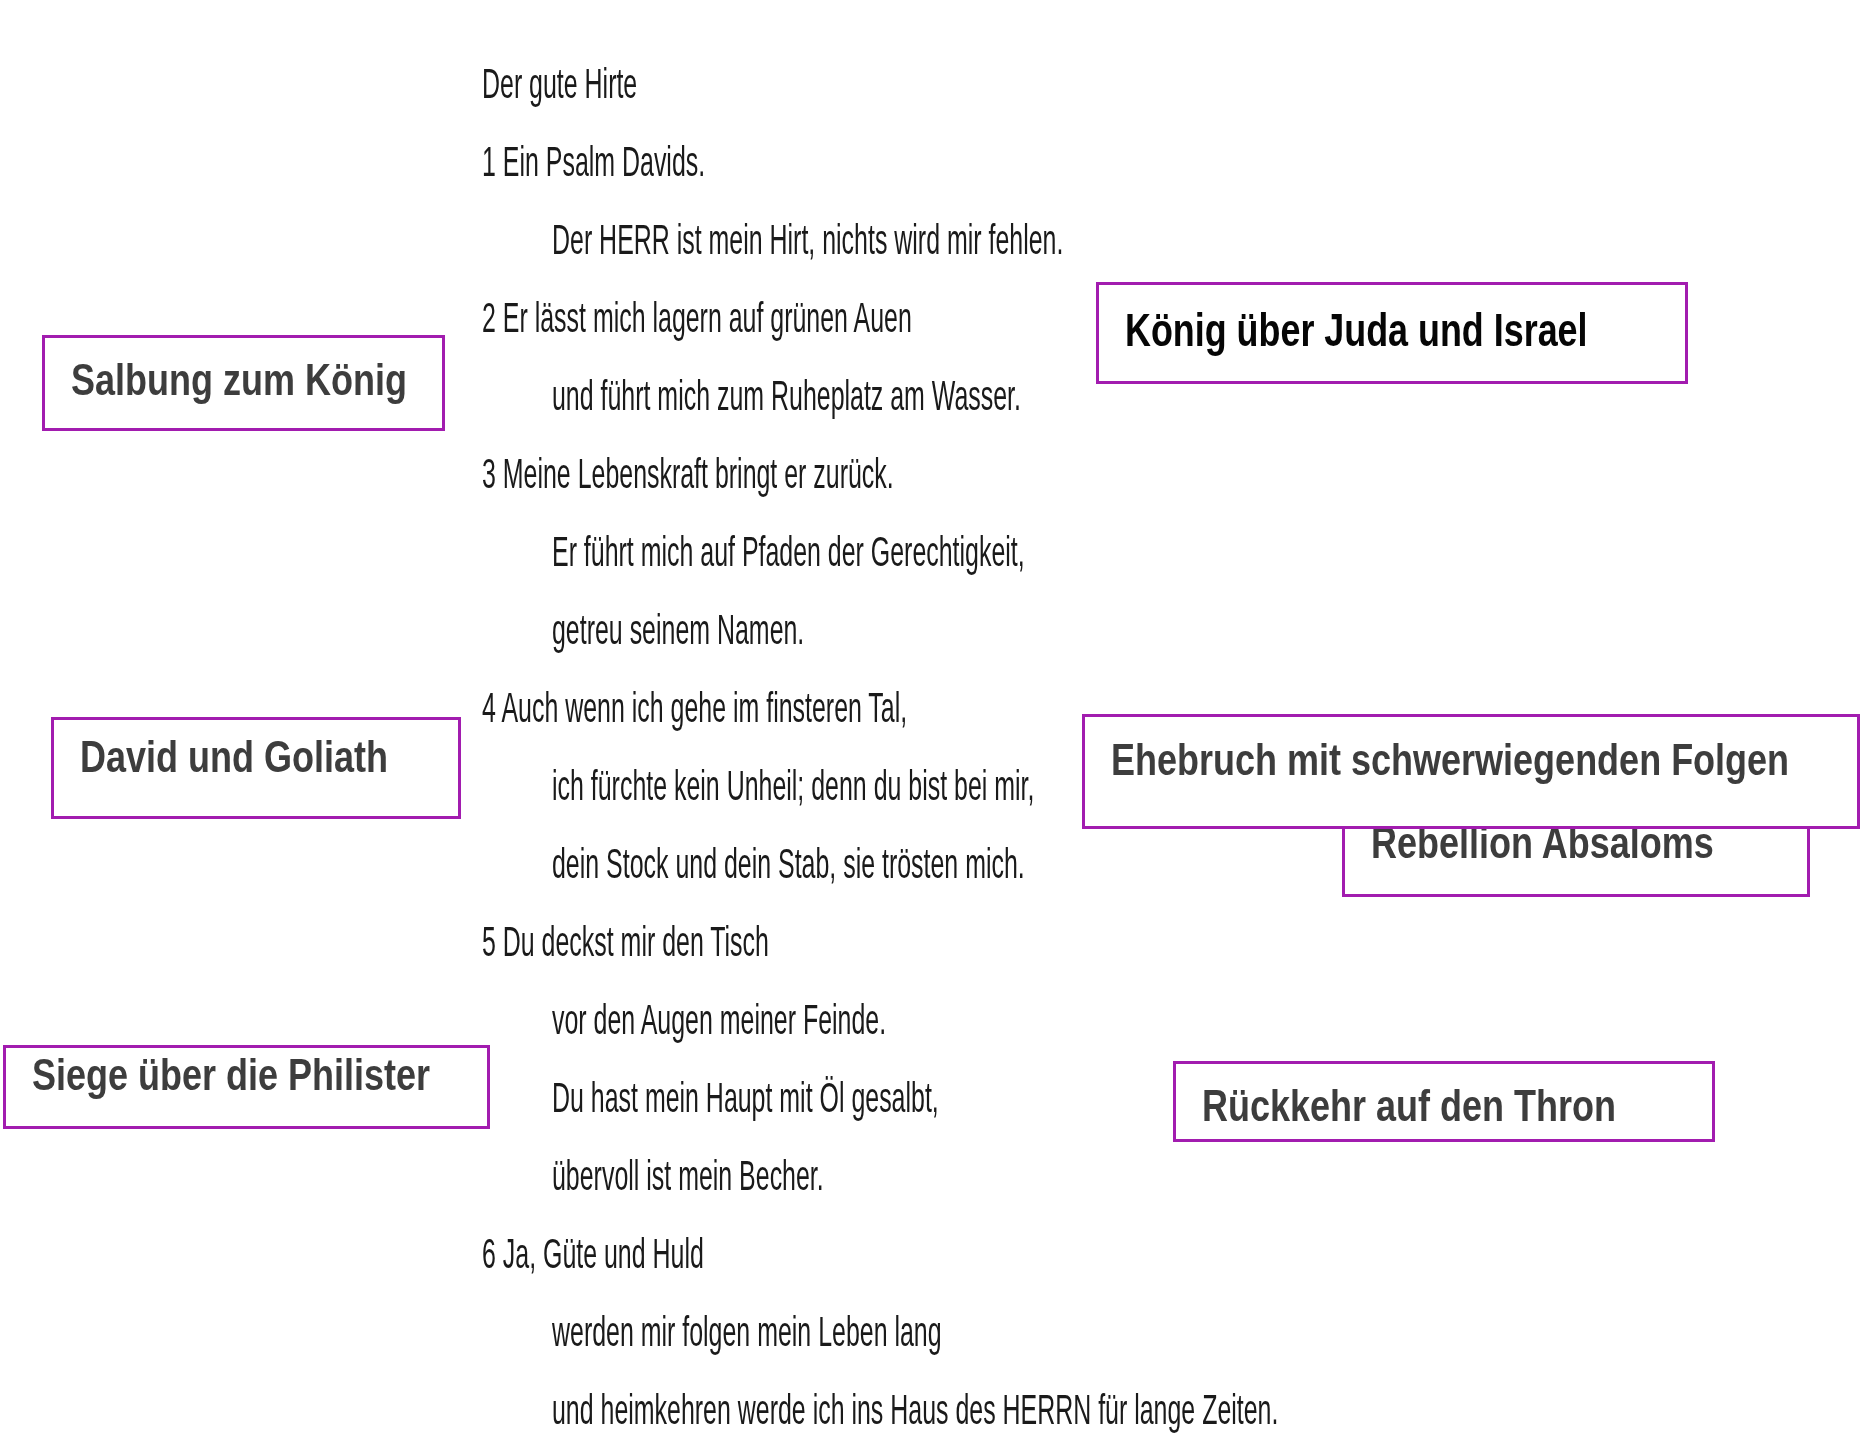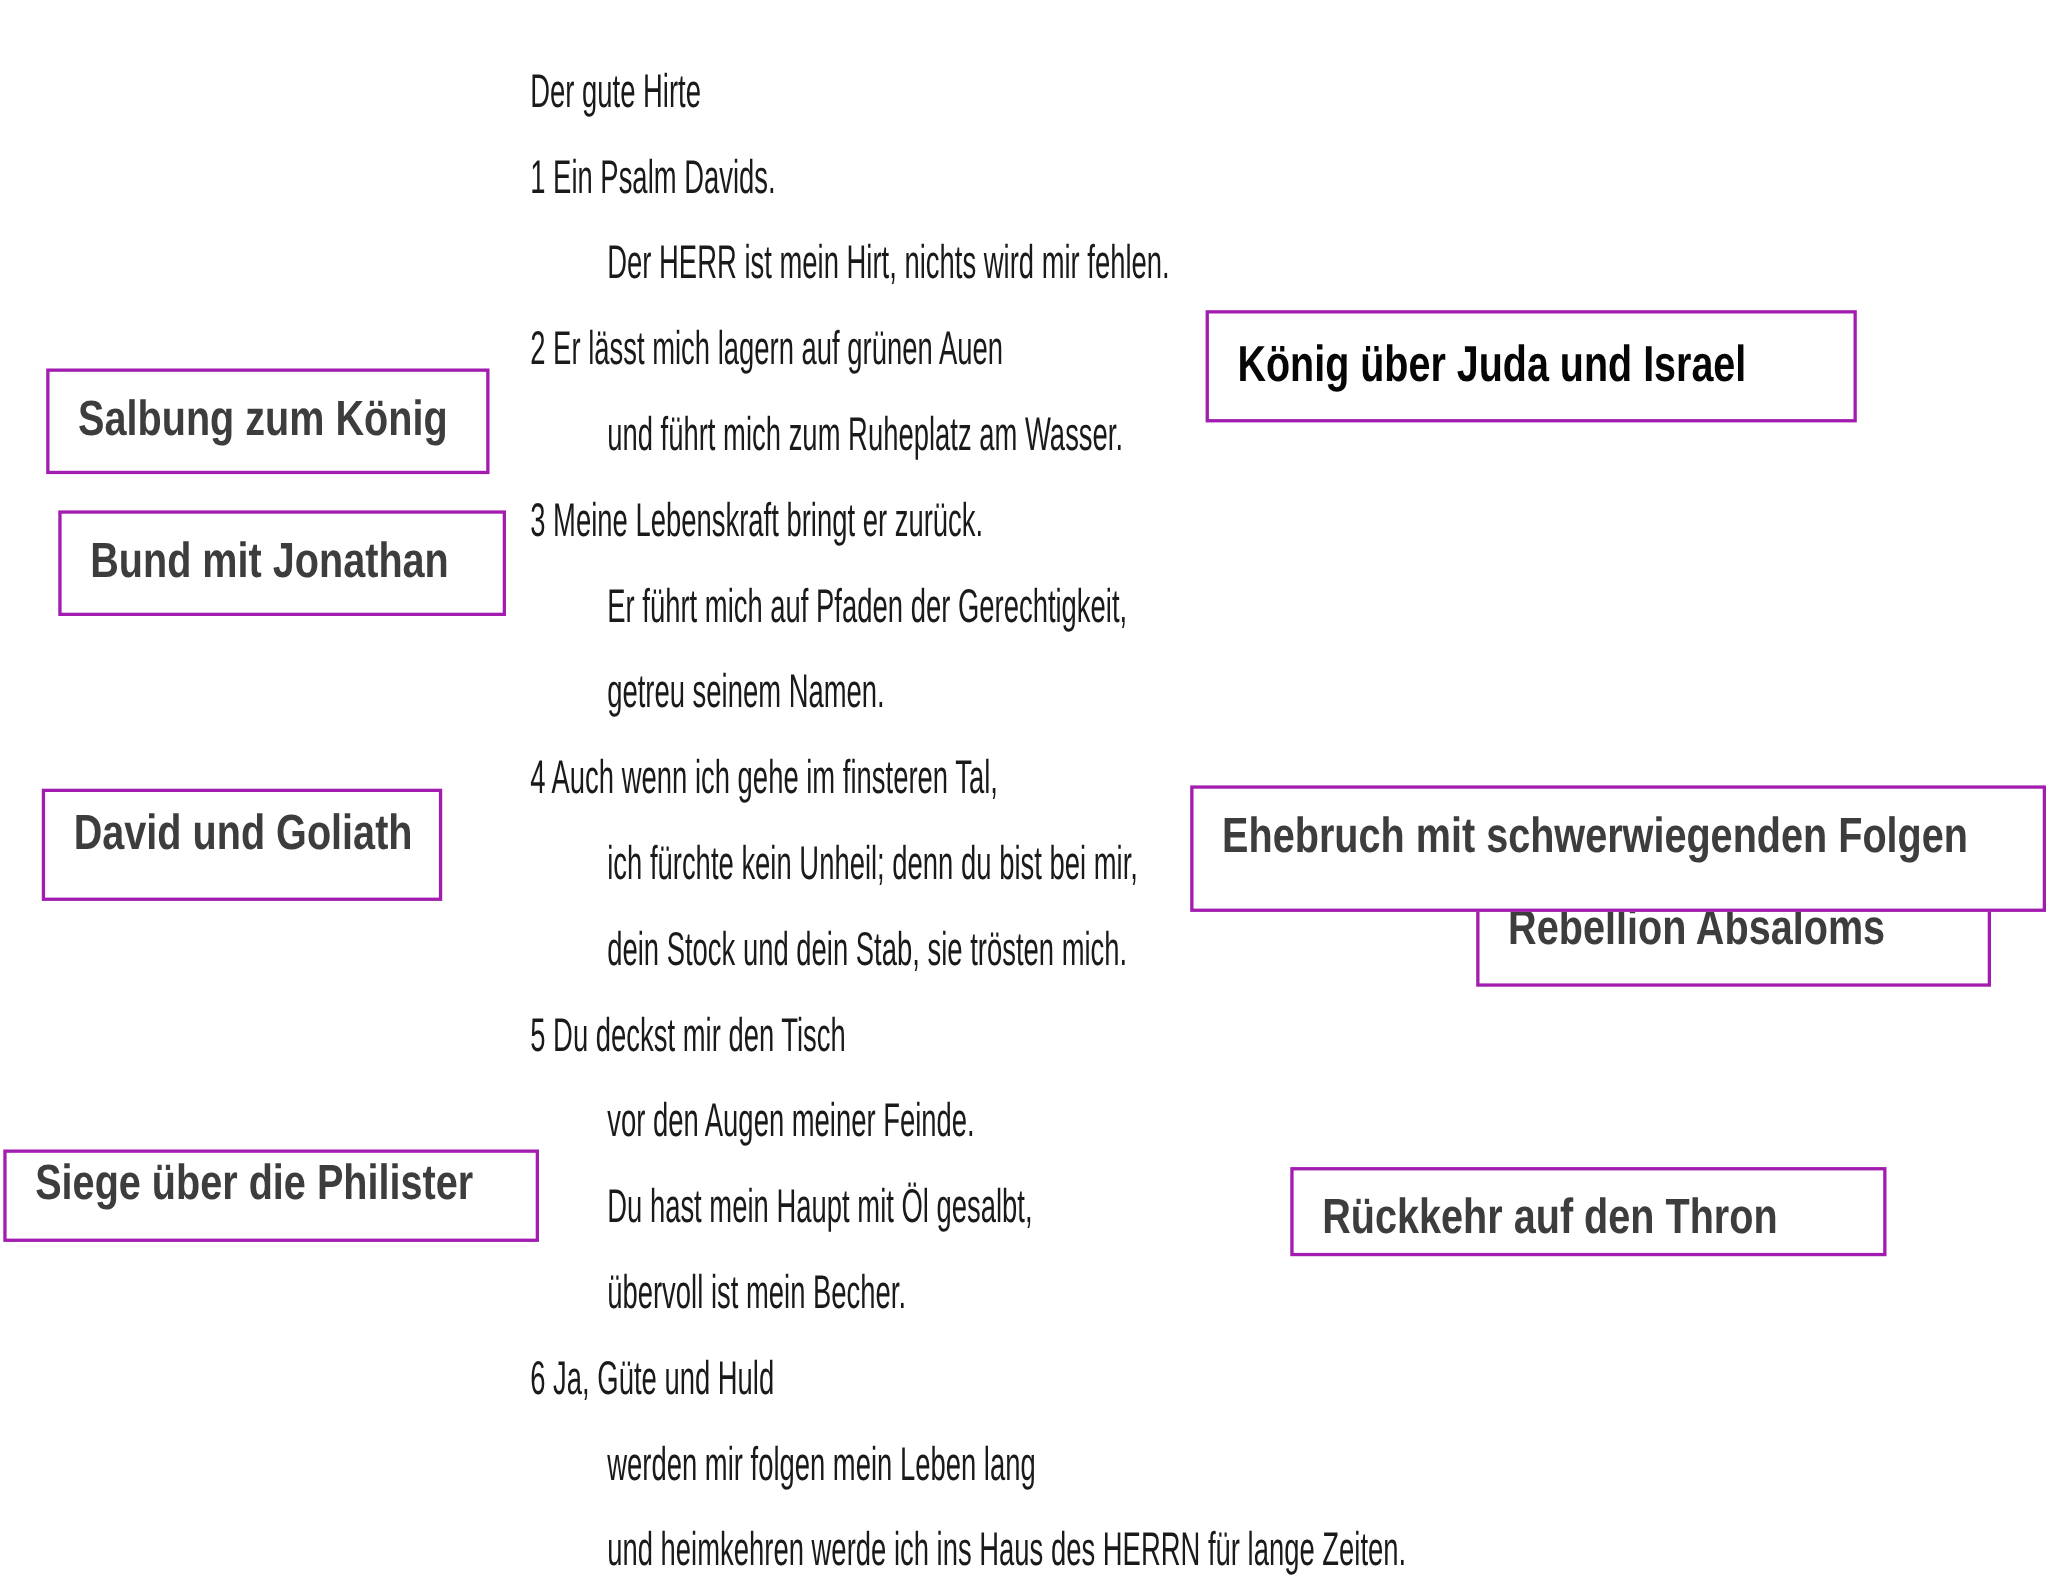--- a/index.html
+++ b/index.html
@@ -71,30 +71,27 @@
   <div class="pline" style="top:1048px; left:552px;">Du hast mein Haupt mit Öl gesalbt,</div>
   <div class="pline" style="top:1126px; left:552px;">übervoll ist mein Becher.</div>
   <div class="pline" style="top:1204px; left:482px;">6 Ja, Güte und Huld</div>
   <div class="pline" style="top:1282px; left:552px;">werden mir folgen mein Leben lang</div>
   <div class="pline" style="top:1360px; left:552px;">und heimkehren werde ich ins Haus des HERRN für lange Zeiten.</div>
 
   <div class="lbox" style="left:42px;   top:313px;  width:403px; height:96px;  padding-top:15px;">
     <span class="ltext">Salbung zum König</span>
   </div>
 
-  <div class="lbox" style="left:53px;   top:442px;  width:407px; height:96px;  padding-top:16px;">
-    <span class="ltext">Bund mit Jonathan</span>
-  </div>
 
   <div class="lbox black" style="left:1096px; top:260px;  width:592px; height:102px; padding-top:18px;">
     <span class="ltext">König über Juda und Israel</span>
   </div>
 
 
-  <div class="lbox" style="left:38px;   top:695px;  width:364px; height:102px; padding-top:10px;">
+  <div class="lbox" style="left:51px;   top:695px;  width:410px; height:102px; padding-top:10px;">
     <span class="ltext">David und Goliath</span>
   </div>
 
   <div class="lbox z3" style="left:1082px; top:692px;  width:778px; height:115px;  padding-top:16px;">
     <span class="ltext">Ehebruch mit schwerwiegenden Folgen</span>
   </div>
 
   <div class="lbox z2" style="left:1342px; top:785px;  width:468px; height:90px;  padding-top:6px;">
     <span class="ltext">Rebellion Absaloms</span>
   </div>

